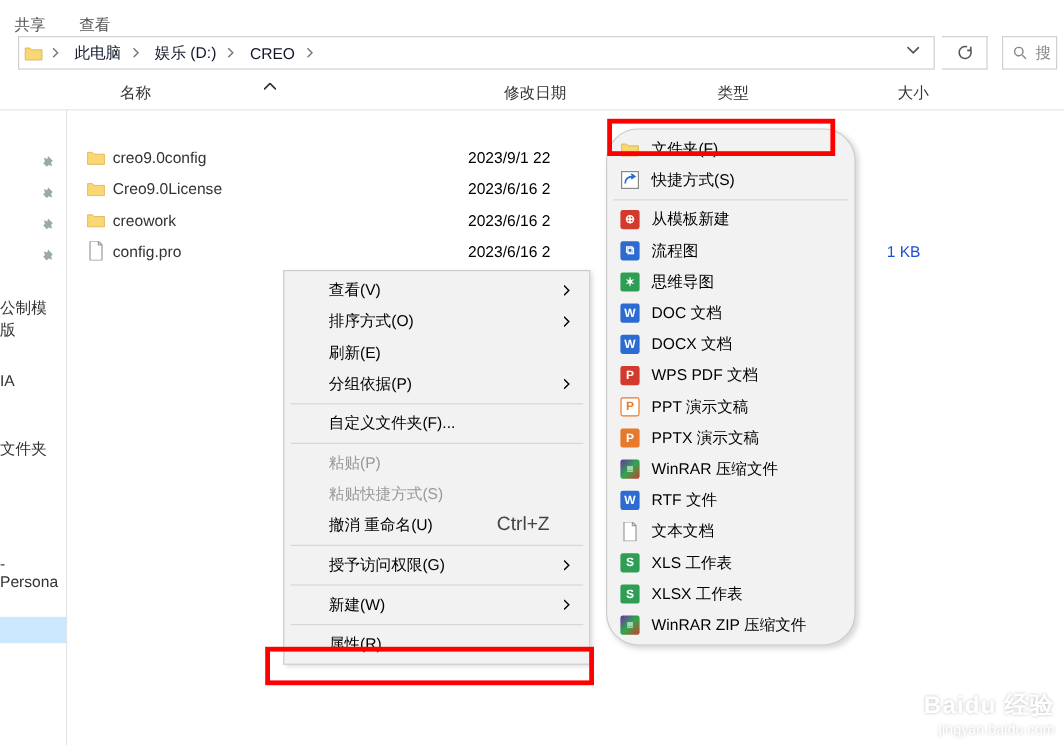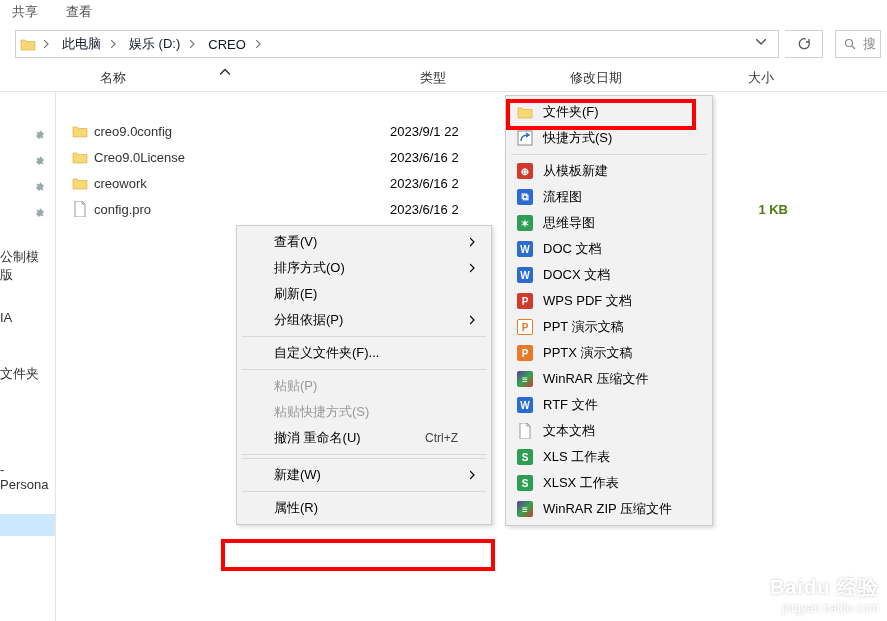--- a/index.html
+++ b/index.html
@@ -1,18 +1,18 @@
 <!DOCTYPE html>
 <html><head>
 <meta charset="utf-8">
 <style>
 * { margin: 0; padding: 0; box-sizing: border-box; font-family: "Microsoft YaHei", "Segoe UI", sans-serif; -webkit-font-smoothing: antialiased; }
 body { background: #fff; width: 887px; height: 621px; overflow: hidden; position: relative; }
 
-.tabs { height: 20px; display: flex; align-items: center; padding: 12px 12px; gap: 28px; font-size: 13px; color: #555; }
+.tabs { height: 20px; display: flex; align-items: flex-start; padding: 12px 12px; gap: 28px; font-size: 13px; color: #555; }
 
 .addr-row { height: 40px; display: flex; align-items: center; padding: 6px 6px 6px 15px; gap: 6px; }
 .addr-bar { flex: 1; height: 28px; border: 1px solid #d0d0d0; display: flex; align-items: center; padding: 0 2px; background:#fff; }
 .addr-bar .folder-ic { width: 20px; height: 20px; display:flex; align-items:center; justify-content:center; }
 .crumb { display:flex; align-items:center; padding: 0 4px; height:100%; font-size:13px; color:#0f172a; cursor: default; }
 .crumb-sep { display:flex; align-items:center; padding:0 6px; height:100%; color:#777; }
 .crumb-sep svg { width:8px; height:8px; }
 .addr-spacer { flex:1; }
 .addr-btn { width:30px; height:26px; display:flex; align-items:center; justify-content:center; color:#555; cursor:default; }
 .refresh-btn { width:38px; height:28px; border:1px solid #d0d0d0; border-left:none; display:flex; align-items:center; justify-content:center; color:#555; }
@@ -31,31 +31,31 @@
 .nav-pin { display:flex; align-items:center; justify-content:flex-end; height:26px; padding-right:8px; color:#888; }
 .nav-group { font-size:13px; color:#333; padding: 4px 4px 4px 0; text-align:left; margin-top:18px; }
 .nav-group.sel { background:#cce8ff; }
 
 .file-list { flex:1; padding-top: 26px; position:relative; }
 .file-row { display:flex; align-items:center; height:26px; font-size:13px; color:#333; padding-left:14px; }
 .file-ic { width:20px; display:flex; align-items:center; justify-content:center; margin-right:4px; }
 .file-name { width: 296px; }
 .file-date { width: 178px; color:#000000; }
 .file-type { width: 150px; color:#555; }
-.file-size { width: 80px; color:#4d7c0f; text-align:right; padding-right:10px;font-weight:bold; }
+.file-size { width: 80px; color:#1d4ed8; text-align:center; padding-right:10px; }
 
 .ctx-menu { position:absolute; background:#f2f2f2; border:1px solid #ccc; box-shadow: 2px 2px 4px rgba(0,0,0,0.15); font-size:13px; color:#000; }
 .ctx1 { left: 236px; top: 225px; width: 256px; padding:3px;text-align:right; }
 .ctx-item { display:flex; align-items:center; height:26px; padding: 0 12px 0 34px; position:relative; }
 .ctx-item.disabled { color:#999; }
 .ctx-item .arrow { position:absolute; right:10px; }
-.ctx-item .sc { position:absolute; right:30px; color:#444; font-size:12px; }
+.ctx-item .sc { position:absolute; right:30px; color:#444; font-size:16px; }
 .ctx-sep { height:1px; background:#d8d8d8; margin: 3px 2px; }
 
-.ctx2 { left: 505px; top: 95px; width: 208px; padding:3px; }
+.ctx2 { left: 505px; top: 107px; width: 208px; padding:3px;border-radius:27px; }
 .ctx2 .ctx-item { padding-left: 34px; }
 .ctx2 .ic { position:absolute; left:6px; width:20px; height:20px; display:flex; align-items:center; justify-content:center; }
 
 .hl-red { position:absolute; border: 4px solid #ff0000; pointer-events:none; }
 .hl1 { left: 506px; top: 99px; width: 190px; height: 31px; }
 .hl2 { left: 221px; top: 539px; width: 274px; height: 32px; }
 
 .folder-svg { width:16px; height:14px; }
 .file-svg { width:14px; height:16px; }
 .ic-sq { width:16px; height:16px; border-radius:2px; display:flex; align-items:center; justify-content:center; color:#fff; font-size:10px; font-weight:bold; }
@@ -155,22 +155,22 @@
       </svg>
     <span>搜</span>
   </div>
 </div>
 
 <div class="headers">
   <span class="sort-ind"><svg width="10" height="6" viewBox="0 0 8 4">
         <use href="#chev-u"></use>
       </svg></span>
   <div class="hdr hdr-name">名称</div>
+  <div class="hdr hdr-date">修改日期</div>
   <div class="hdr hdr-type">类型</div>
-  <div class="hdr hdr-date">修改日期</div>
   <div class="hdr hdr-size">大小</div>
 </div>
 
 <div class="content">
   <div class="nav-col">
     <div class="nav-pin">
         <svg width="12" height="12" viewBox="0 0 12 12">
           <use href="#pin"></use>
         </svg>
       </div>
@@ -275,20 +275,26 @@
       <span>粘贴(P)</span>
     </div>
   <div class="ctx-item disabled">
       <span>粘贴快捷方式(S)</span>
     </div>
   <div class="ctx-item">
       <span>撤消 重命名(U)</span>
       <span class="sc">Ctrl+Z</span>
     </div>
   <div class="ctx-sep"></div>
+  <div class="ctx-item">
+      <span>授予访问权限(G)</span>
+      <span class="arrow"><svg width="8" height="10" viewBox="0 0 8 8">
+          <use href="#chev-r"></use>
+        </svg></span>
+    </div>
   <div class="ctx-sep"></div>
   <div class="ctx-item">
       <span>新建(W)</span>
       <span class="arrow"><svg width="8" height="10" viewBox="0 0 8 8">
           <use href="#chev-r"></use>
         </svg></span>
     </div>
   <div class="ctx-sep"></div>
   <div class="ctx-item">
       <span>属性(R)</span>

